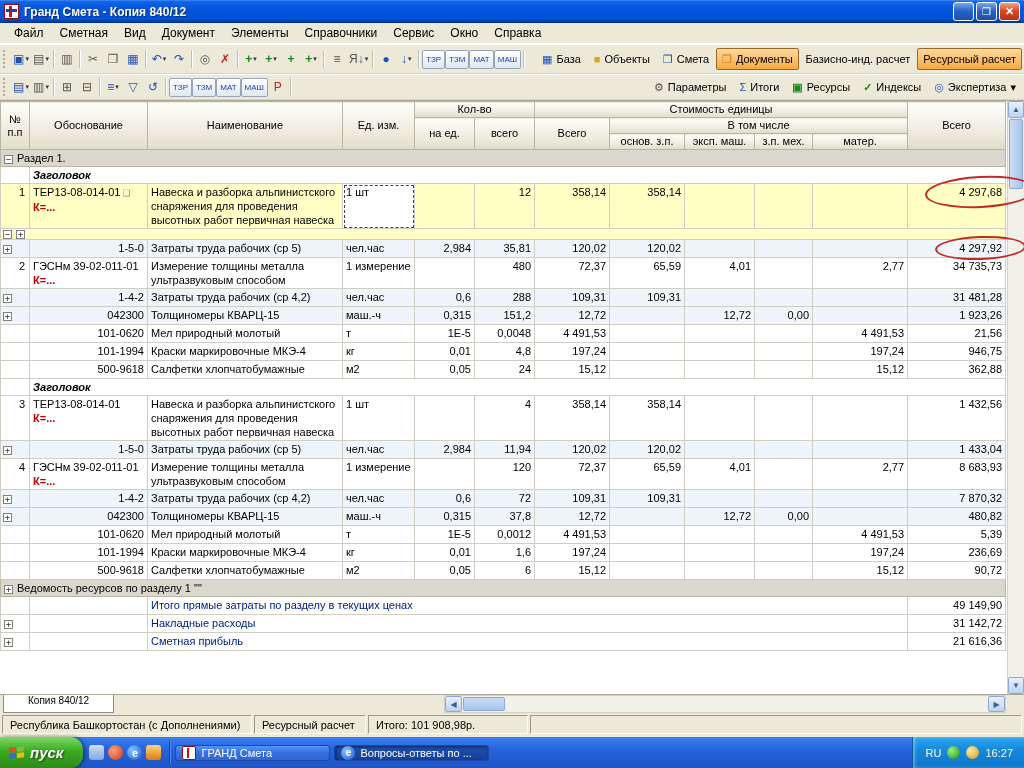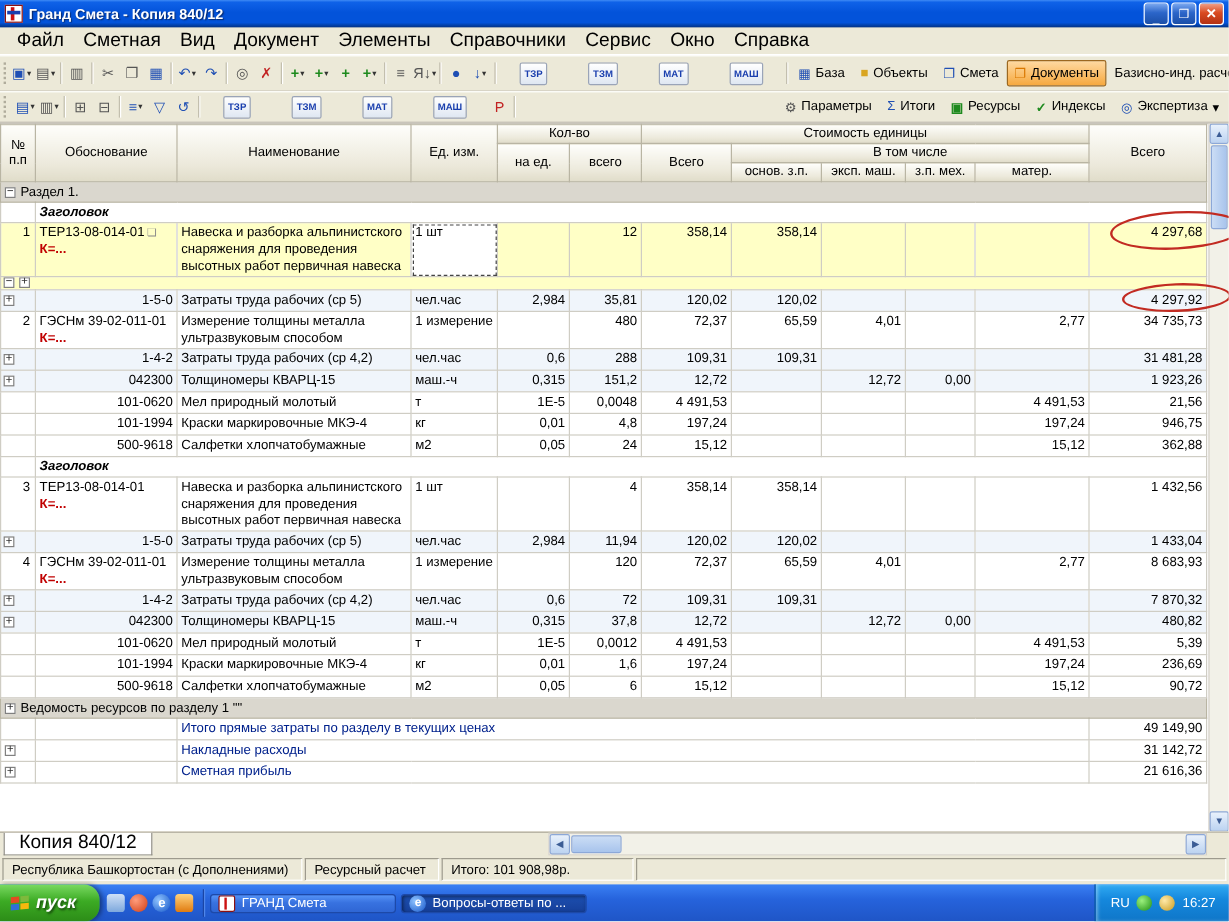--- a/index.html
+++ b/index.html
@@ -16,33 +16,33 @@
   .window-title{flex:1;color:#fff;font-weight:bold;font-size:12px;text-shadow:1px 1px 1px #0a2a6b;white-space:nowrap;overflow:hidden}
   .winbtns{display:flex;gap:2px}
   .winbtn{width:21px;height:19px;border:1px solid #fff;border-radius:3px;color:#fff;font-size:10px;
     display:flex;align-items:center;justify-content:center;
     background:linear-gradient(180deg,#7ba8ef,#2b65c9 45%,#1b4fa8);cursor:default}
   .winbtn .mingl{align-self:flex-end;font-weight:bold;line-height:8px}
   .winbtn.close{background:linear-gradient(180deg,#f1a088,#da4b22 45%,#b33113);font-weight:bold;font-size:11px}
 
   
   .menubar{flex:0 0 21px;display:flex;align-items:center;background:#ECE9D8;border-bottom:1px solid #fff;padding-left:6px}
-  .menu-item{padding:2px 8px;font-size:16px;white-space:nowrap}
+  .menu-item{padding:2px 8px;font-size:12px;white-space:nowrap}
 
   
   .toolbar{display:flex;align-items:center;background:#ECE9D8;border-top:1px solid #fff;border-bottom:1px solid #d8d4c6;padding:1px 2px;overflow:hidden}
   .toolbar1{flex:0 0 30px}
   .toolbar2{flex:0 0 26px}
   .grip{width:5px;height:18px;margin:0 3px 0 1px;border-left:2px dotted #b0ac9c}
   .sep{width:2px;height:18px;margin:0 2px;border-left:1px solid #c3bfae;border-right:1px solid #fff}
   .tbi{height:22px;min-width:20px;padding:0 1px;display:flex;align-items:center;justify-content:center;border:1px solid transparent;border-radius:2px}
   .tbi .g{font-size:12px;line-height:12px}
   .tbi .dd{font-size:7px;margin-left:1px;color:#333}
   .gb{color:#1f4fb4}.gr{color:#c22222}.gg{color:#1e8a1e;font-weight:bold;font-size:13px}.gd{color:#555}.gy{color:#d9a520}.go{color:#d97700}
-  .mini{height:19px;padding:0 3px;margin:0 17px;font-size:8px;font-weight:bold;color:#1a3fae;
+  .mini{height:19px;padding:0 3px;margin:0 0;font-size:8px;font-weight:normal;color:#1a3fae;
     border:1px solid #9aa4b8;border-radius:2px;background:linear-gradient(#ffffff,#dfe7f2);display:flex;align-items:center}
   .navgroup{margin-left:auto;display:flex;align-items:center;gap:1px}
   .navbtn{height:22px;display:flex;align-items:center;gap:4px;padding:0 5px;font-size:11px;border:1px solid transparent;border-radius:2px;white-space:nowrap}
   .navbtn .g{font-size:11px}
   .navbtn.active{background:linear-gradient(#ffd9a1,#f6a93f);border:1px solid #9c6820}
 
   
   .gridwrap{flex:1;display:flex;background:#fff;border-top:1px solid #aca899;overflow:hidden}
   .gridpane{flex:1;overflow:hidden}
   table.grid{border-collapse:collapse;table-layout:fixed;width:1005px;font-size:11px}
@@ -72,21 +72,21 @@
 
   
   .vscroll{flex:0 0 17px;background:#f2f1e8;border-left:1px solid #d4d0c8;display:flex;flex-direction:column}
   .sb-btn{flex:0 0 17px;width:100%;background:linear-gradient(#e9f1fc,#bcd3f1);border:1px solid #8ca8d8;border-radius:2px;
     color:#3c5d95;font-size:8px;display:flex;align-items:center;justify-content:center}
   .v-thumb{flex:0 0 70px;margin:1px;background:linear-gradient(90deg,#cbddf5,#a8c4ec);border:1px solid #8ca8d8;border-radius:2px}
   .v-fill,.h-fill{flex:1}
 
   
   .tabbar{flex:0 0 19px;display:flex;align-items:stretch;background:#ECE9D8;border-top:1px solid #aca899}
-  .tab{background:#fff;border:1px solid #8f8d84;border-top:none;padding:0 12px;margin-left:3px;display:flex;align-items:center;font-size:16px;white-space:nowrap}
+  .tab{background:#fff;border:1px solid #8f8d84;border-top:none;padding:0 24px;margin-left:3px;display:flex;font-size:10px;white-space:nowrap}
   .tab-spacer{flex:0 0 330px}
   .hscroll{flex:1;display:flex;align-items:stretch;background:#f2f1e8;border:1px solid #d4d0c8}
   .h-thumb{flex:0 0 42px;margin:1px;background:linear-gradient(#cbddf5,#a8c4ec);border:1px solid #8ca8d8;border-radius:2px}
   .tab-corner{flex:0 0 18px;background:#ECE9D8}
 
   
   .statusbar{flex:0 0 24px;display:flex;gap:2px;align-items:stretch;padding:2px 2px 3px 2px;background:#ECE9D8}
   .panel{border:1px solid;border-color:#9d9a8d #ffffff #ffffff #9d9a8d;padding:1px 7px;display:flex;align-items:center;white-space:nowrap;overflow:hidden}
   .p1{flex:0 0 250px}.p2{flex:0 0 112px}.p3{flex:0 0 160px}.pfill{flex:1}
 

